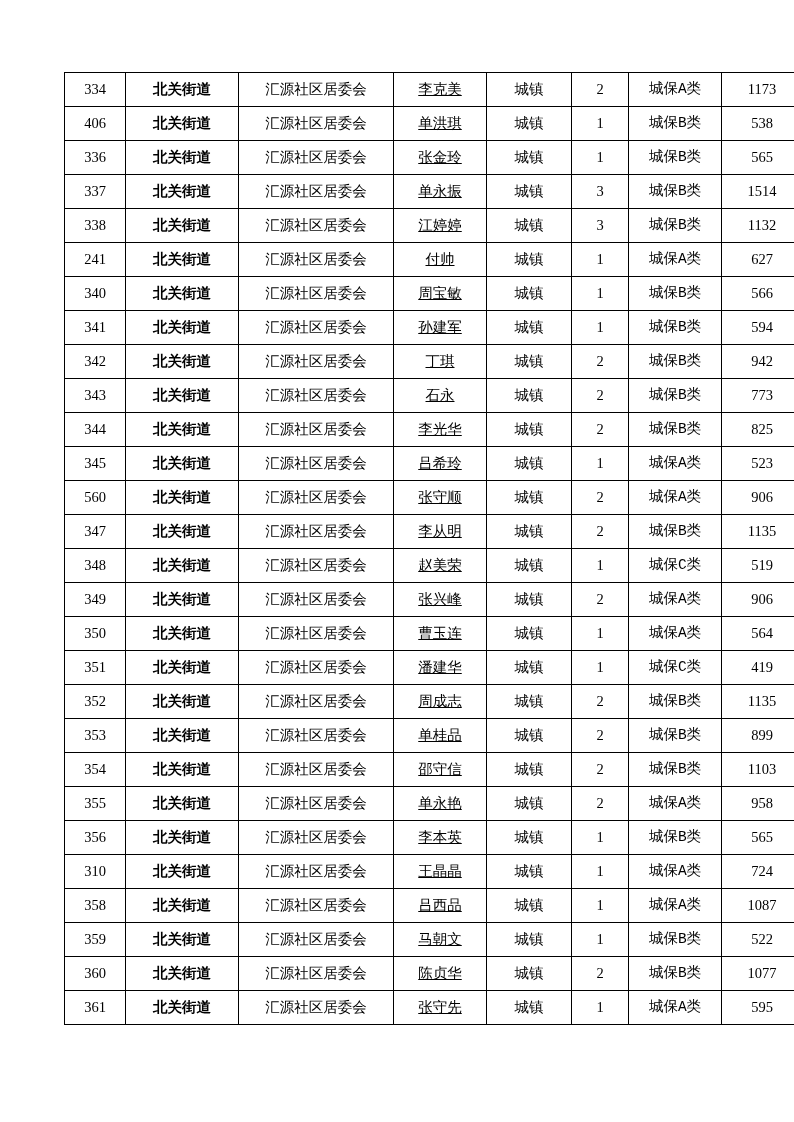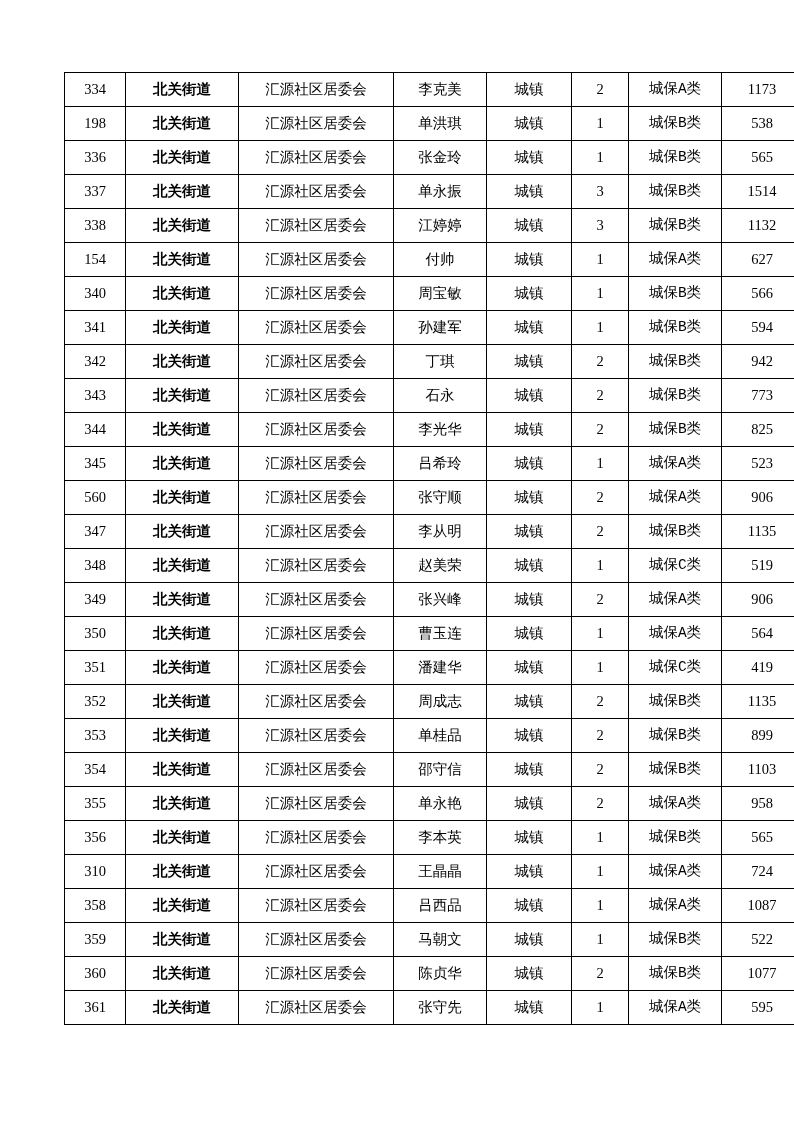--- a/index.html
+++ b/index.html
@@ -32,21 +32,21 @@
     vertical-align: middle;
     font-size: 14.5px;
     line-height: 1.1;
     padding: 0 2px;
     white-space: nowrap;
     overflow: hidden;
   }
   td.c-seq      { width: 56px; }
   td.c-street   { width: 108px; font-weight: bold; }
   td.c-comm     { width: 150px; }
-  td.c-name     { width: 88px; }
+  td.c-name     { width: 88px; text-decoration: underline; }
   td.c-type     { width: 80px; font-family: Liberation Serif, serif; }
   td.c-num      { width: 52px; }
   td.c-cat      { width: 88px; font-family: Liberation Mono, monospace; }
   td.c-amt      { width: 76px; }
   .num-cell {
     font-family: "Liberation Serif", "DejaVu Serif", serif;
   }
 </style>
 </head>
 <body>
@@ -58,21 +58,21 @@
           <td class="c-seq num-cell">334</td>
           <td class="c-street">北关街道</td>
           <td class="c-comm">汇源社区居委会</td>
           <td class="c-name">李克美</td>
           <td class="c-type">城镇</td>
           <td class="c-num num-cell">2</td>
           <td class="c-cat">城保A类</td>
           <td class="c-amt num-cell">1173</td>
         </tr>
         <tr>
-          <td class="c-seq num-cell">198</td>
+          <td class="c-seq num-cell">406</td>
           <td class="c-street">北关街道</td>
           <td class="c-comm">汇源社区居委会</td>
           <td class="c-name">单洪琪</td>
           <td class="c-type">城镇</td>
           <td class="c-num num-cell">1</td>
           <td class="c-cat">城保B类</td>
           <td class="c-amt num-cell">538</td>
         </tr>
         <tr>
           <td class="c-seq num-cell">336</td>
@@ -98,21 +98,21 @@
           <td class="c-seq num-cell">338</td>
           <td class="c-street">北关街道</td>
           <td class="c-comm">汇源社区居委会</td>
           <td class="c-name">江婷婷</td>
           <td class="c-type">城镇</td>
           <td class="c-num num-cell">3</td>
           <td class="c-cat">城保B类</td>
           <td class="c-amt num-cell">1132</td>
         </tr>
         <tr>
-          <td class="c-seq num-cell">154</td>
+          <td class="c-seq num-cell">241</td>
           <td class="c-street">北关街道</td>
           <td class="c-comm">汇源社区居委会</td>
           <td class="c-name">付帅</td>
           <td class="c-type">城镇</td>
           <td class="c-num num-cell">1</td>
           <td class="c-cat">城保A类</td>
           <td class="c-amt num-cell">627</td>
         </tr>
         <tr>
           <td class="c-seq num-cell">340</td>

